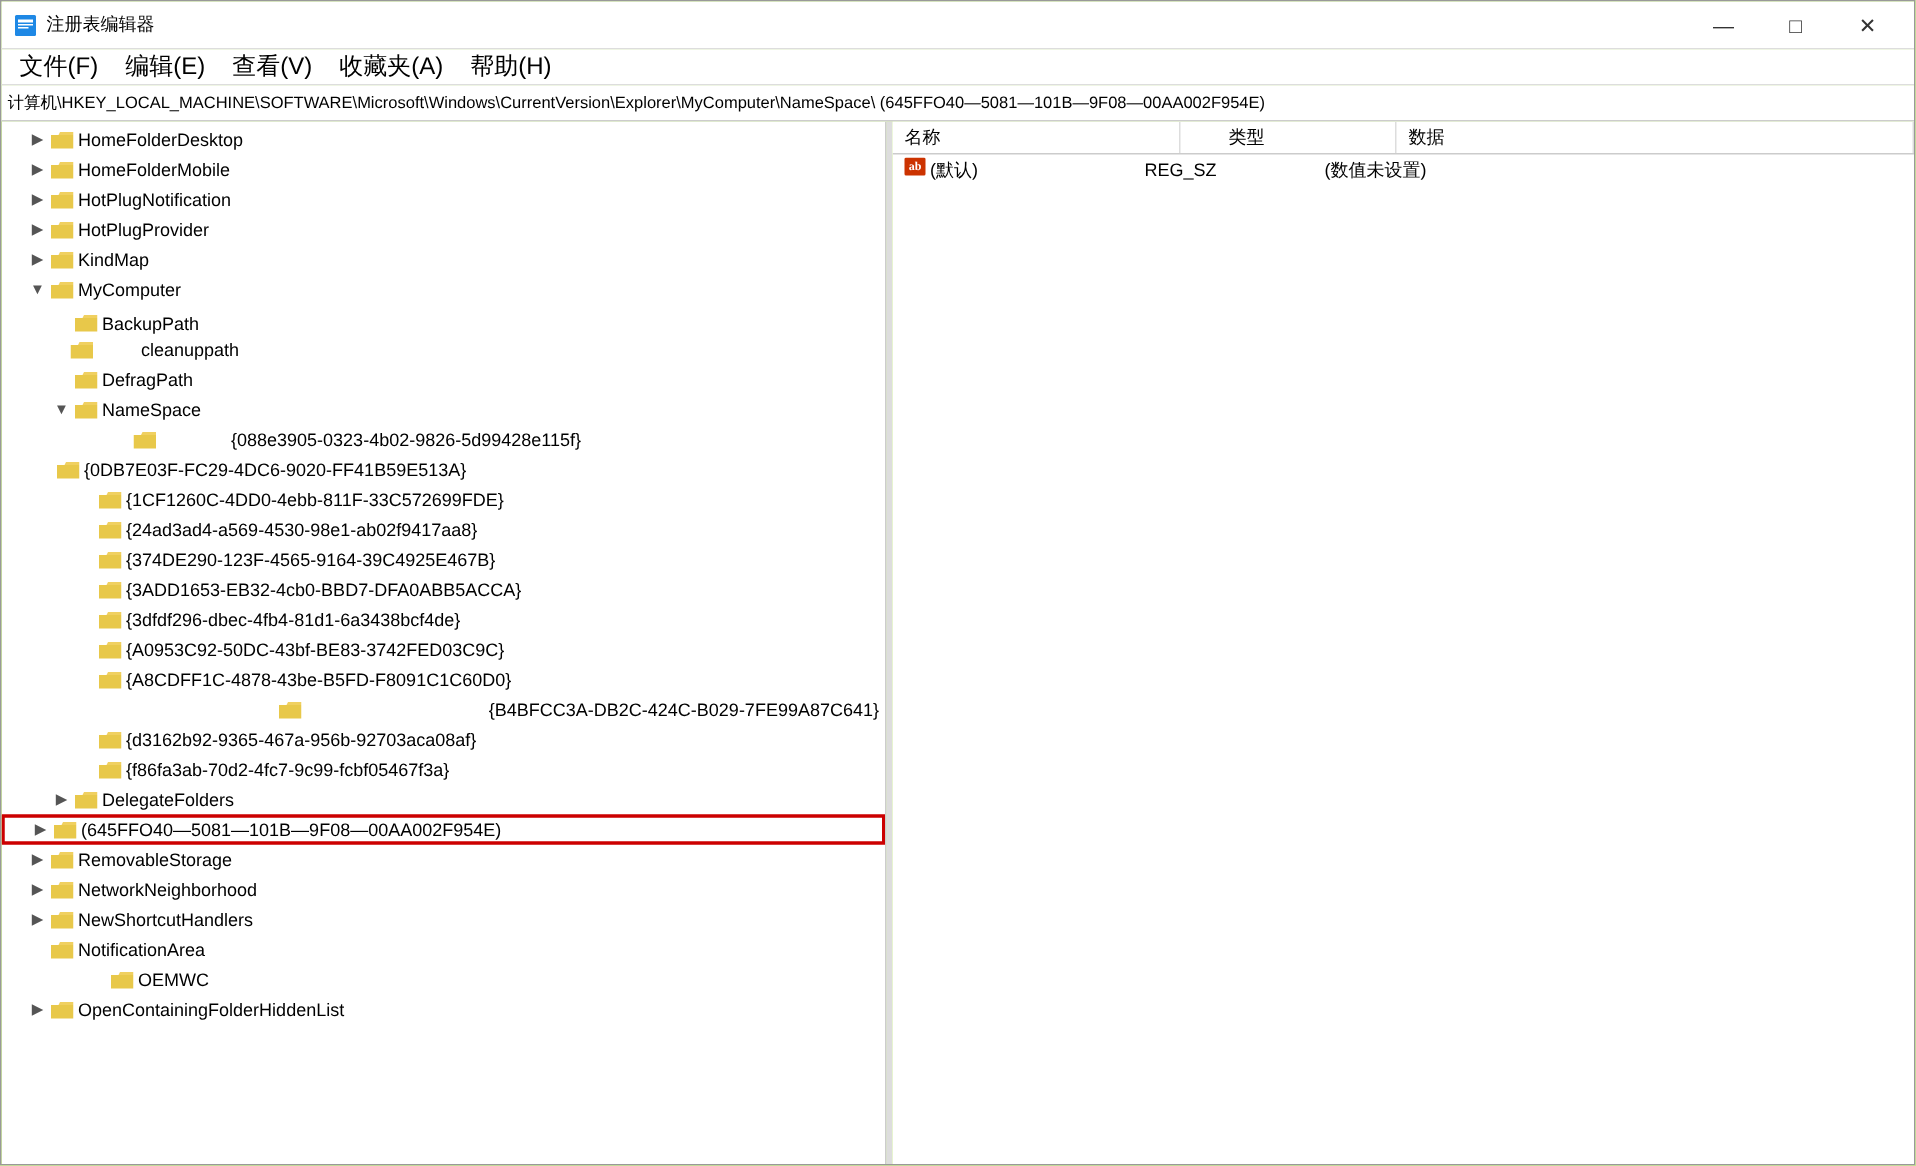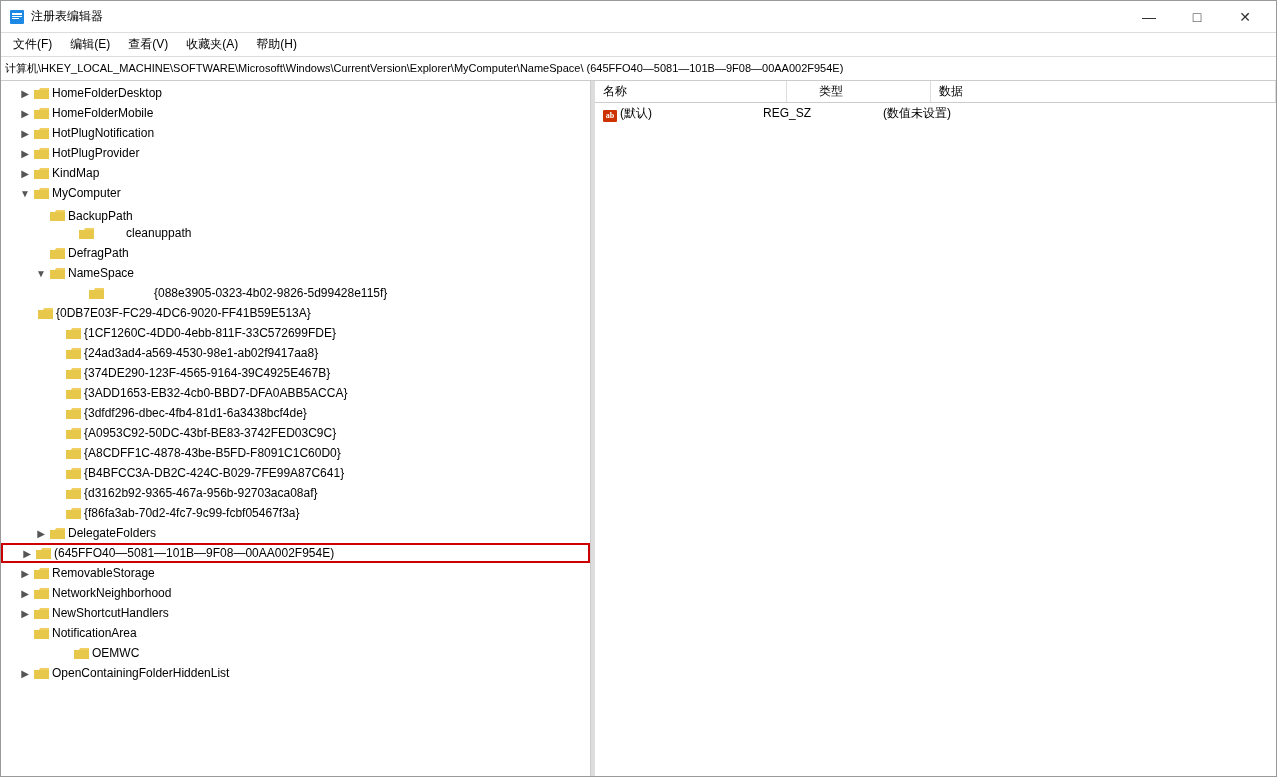--- a/index.html
+++ b/index.html
@@ -76,21 +76,21 @@
       display: flex;
       align-items: center;
       padding: 0 4px;
       border-bottom: 1px solid #ddd;
       gap: 2px;
     }
 
     .menu-item {
       padding: 2px 8px;
       cursor: pointer;
-      font-size: 12px;
+      font-size: 16px;
       color: #000;
       height: 22px;
       display: flex;
       align-items: center;
     }
 
     
     .address-bar {
       height: 24px;
       background: #fff;
@@ -212,21 +212,21 @@
     }
 
     .data-cell {
       font-size: 12px;
       padding: 0 8px;
       white-space: nowrap;
       overflow: hidden;
       text-overflow: ellipsis;
     }
 
-    .data-cell-name { width: 160px; display: flex; align-items: flex-end; gap: 3px; }
+    .data-cell-name { width: 160px; display: flex; align-items: flex-start; gap: 3px; }
     .data-cell-type { width: 120px; }
     .data-cell-data { flex: 1; }
 
     .reg-icon {
       display: inline-flex;
       align-items: center;
       justify-content: center;
       background: #cc3300;
       color: #fff;
       font-size: 8px;
@@ -361,21 +361,21 @@
         <span class="tree-expander">&nbsp;</span>
         <span class="folder-icon">
           <svg class="folder-svg" viewBox="0 0 15 13">
               <path d="M0,3 L0,12 L15,12 L15,3 Z" fill="#E8C84A"></path>
               <path d="M0,3 L5,3 L6,1 L15,1 L15,3 Z" fill="#F0D060"></path>
             </svg>
         </span>
         <span>BackupPath</span>
       </div>
 
-      <div class="tree-item" style="padding-left: 32px; gap: 29px;">
+      <div class="tree-item" style=" gap: 29px;">
         <span class="tree-expander">&nbsp;</span>
         <span class="folder-icon">
           <svg class="folder-svg" viewBox="0 0 15 13">
               <path d="M0,3 L0,12 L15,12 L15,3 Z" fill="#E8C84A"></path>
               <path d="M0,3 L5,3 L6,1 L15,1 L15,3 Z" fill="#F0D060"></path>
             </svg>
         </span>
         <span>cleanuppath</span>
       </div>
 
@@ -493,21 +493,21 @@
         <span class="tree-expander">&nbsp;</span>
         <span class="folder-icon">
           <svg class="folder-svg" viewBox="0 0 15 13">
               <path d="M0,3 L0,12 L15,12 L15,3 Z" fill="#E8C84A"></path>
               <path d="M0,3 L5,3 L6,1 L15,1 L15,3 Z" fill="#F0D060"></path>
             </svg>
         </span>
         <span>{A8CDFF1C-4878-43be-B5FD-F8091C1C60D0}</span>
       </div>
 
-      <div class="tree-item" style="padding-left: 48px;">
+      <div class="tree-item" style="padding-left: 48px; justify-content: space-between;">
         <span class="tree-expander">&nbsp;</span>
         <span class="folder-icon">
           <svg class="folder-svg" viewBox="0 0 15 13">
               <path d="M0,3 L0,12 L15,12 L15,3 Z" fill="#E8C84A"></path>
               <path d="M0,3 L5,3 L6,1 L15,1 L15,3 Z" fill="#F0D060"></path>
             </svg>
         </span>
         <span>{B4BFCC3A-DB2C-424C-B029-7FE99A87C641}</span>
       </div>
 

